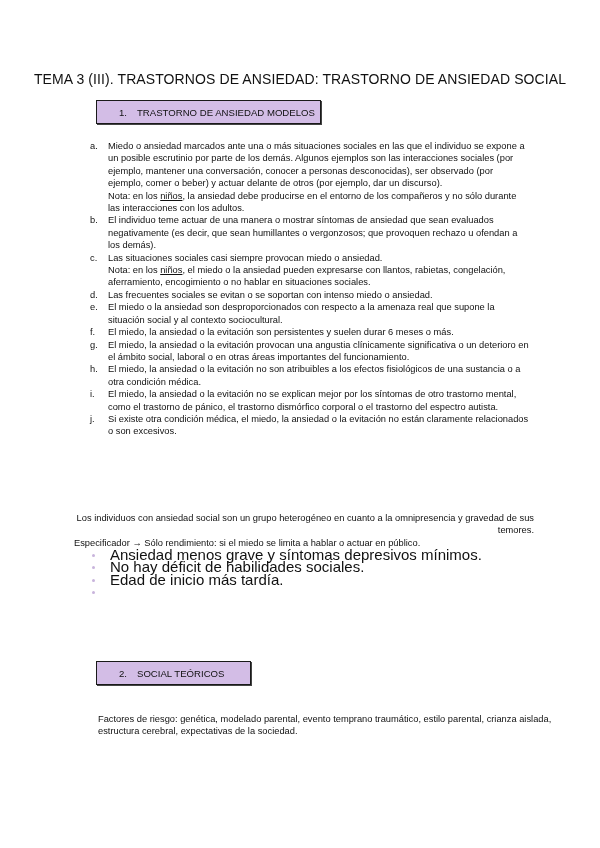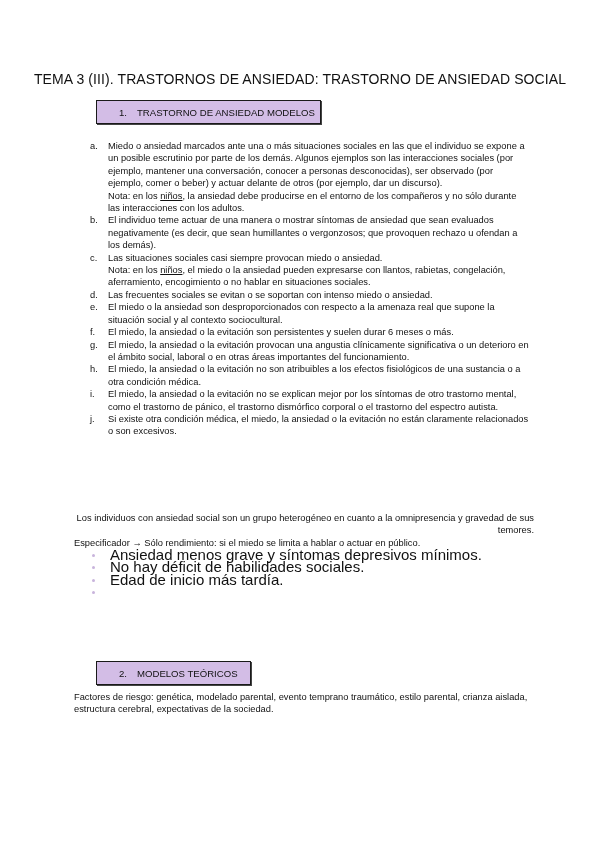--- a/index.html
+++ b/index.html
@@ -25,21 +25,21 @@
     .list .mk { position:absolute; left:0; top:0; }
     .list .note { display:block; }
     .u { text-decoration:underline; }
 
     .para { position:absolute; left:74px; width:460px; font-size:9.3px; line-height:12.4px; margin:0; }
     #p1 { top:512px;text-align:right; }
     #spec { top:537px; }
     .bullets { position:absolute; top:549px; left:90px; margin:0; padding:0; list-style:none; font-size:15px; line-height:12.4px; }
     .bullets li { position:relative; padding-left:20px; }
     .bullets .dot { position:absolute; left:2px; top:5px; width:3px; height:3px; background:#c8b4dc; border-radius:50%; }
-    #p2 { top:691px; }
+    #p2 { top:713px;margin-left:24px; }
   </style>
 </head>
 <body>
 
 <div class="title">TEMA 3 (III). TRASTORNOS DE ANSIEDAD: TRASTORNO DE ANSIEDAD SOCIAL</div>
 
 <div class="sec-box" id="sec1">
   <span class="num">1.</span>
   <span>TRASTORNO DE ANSIEDAD MODELOS</span>
 </div>
@@ -94,16 +94,16 @@
 
 <ul class="bullets">
   <li><span class="dot"></span><span>Ansiedad menos grave y síntomas depresivos mínimos.</span></li>
   <li><span class="dot"></span><span>No hay déficit de habilidades sociales.</span></li>
   <li><span class="dot"></span><span>Edad de inicio más tardía.</span></li>
   <li><span class="dot"></span></li>
 </ul>
 
 <div class="sec-box" id="sec2">
   <span class="num">2.</span>
-  <span>MODELOS TEÓRICOS</span>
+  <span>SOCIAL TEÓRICOS</span>
 </div>
 
 <p class="para" id="p2">Factores de riesgo: genética, modelado parental, evento temprano traumático, estilo parental, crianza aislada, estructura cerebral, expectativas de la sociedad.</p>
 
 </body></html>

